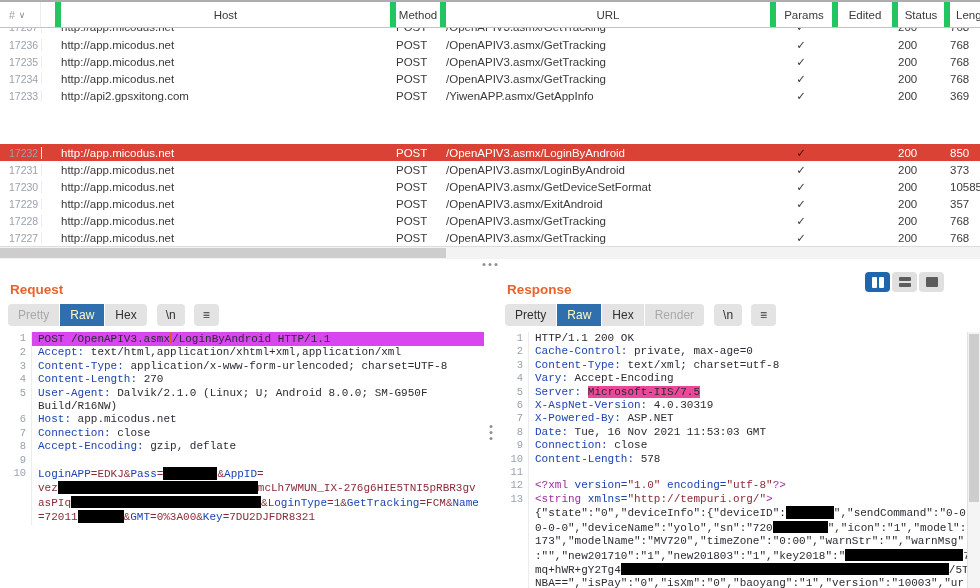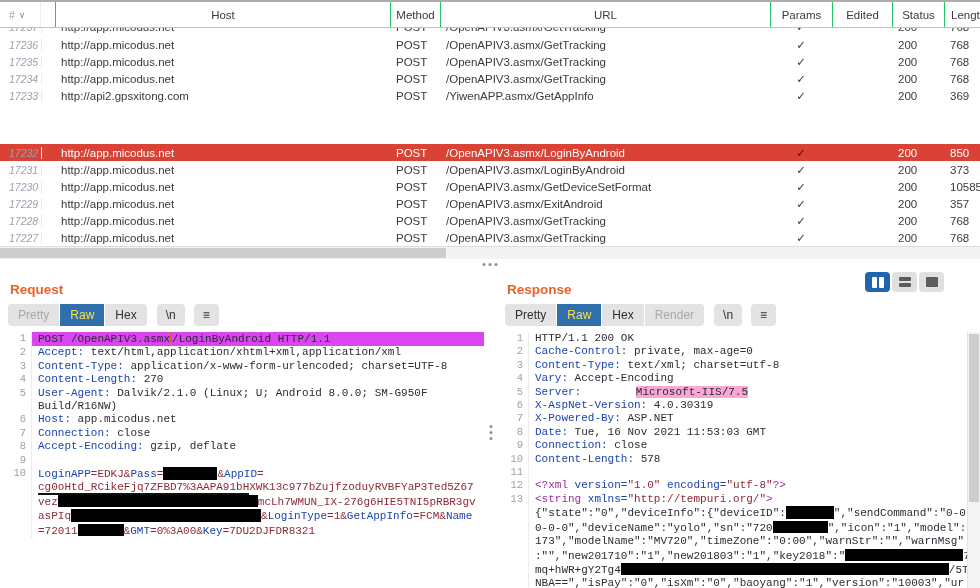--- a/index.html
+++ b/index.html
@@ -3,30 +3,30 @@
 <meta charset="utf-8">
 <style>
   html,body{margin:0;padding:0;background:#fff;width:980px;height:588px;overflow:hidden;
     font-family:"Liberation Sans",sans-serif;-webkit-font-smoothing:antialiased;}
   .app{position:relative;width:980px;height:588px;background:#fff;}
 
   
   .thead{display:grid;grid-template-columns:55px 335px 50px 330px 62px 60px 52px 1fr;
     height:25px;align-items:stretch;border-top:2px solid #adadad;border-bottom:1px solid #c3c3c3;
     font-size:11.5px;color:#3a3a3a;background:#fff;}
-  .hcell{display:flex;align-items:center;justify-content:center;border-left:1px solid #22c55e;
+  .hcell{display:flex;align-items:center;justify-content:center;border-left:6px solid #22c55e;
     overflow:hidden;white-space:nowrap;cursor:default;}
   .hcell.num{justify-content:flex-start;padding-left:9px;border-left:none;}
   .hcell.length{justify-content:flex-start;padding-left:6px;}
   .sort{color:#8a8a8a;font-size:9px;margin-left:4px;}
   .tbody{background:#fff;}
   .trow{display:grid;grid-template-columns:55px 335px 50px 330px 62px 60px 52px 1fr;
     height:17px;align-items:center;font-size:11.5px;color:#3a3a3a;}
   .trow .cell{padding:0 6px;white-space:nowrap;overflow:hidden;}
-  .trow .cell.num{padding-left:9px;font-style:italic;}
+  .trow .cell.num{padding-left:9px;}
   .trow .cell.params,.trow .cell.edited{text-align:center;color:#3f3f3f;}
   .trow.selected{background:#d94234;color:#fff;margin-top:40px;}
   .trow.selected .cell.params{color:rgba(30,0,0,.75);}
   .partial{height:8px;overflow:hidden;}
   .partial .trow{margin-top:-10px;}
 
   
   .hscroll{height:12px;background:#f3f3f3;border-top:1px solid #dcdcdc;position:relative;}
   .hthumb{position:absolute;left:0;top:1px;height:10px;width:446px;background:#cdcdcd;}
   .hsplit{height:16px;position:relative;background:#fff;}
@@ -39,34 +39,34 @@
   
   .editors{display:flex;height:356px;}
   .pane{display:flex;flex-direction:column;background:#fff;min-width:0;}
   .pane.request{width:484px;flex:none;}
   .pane.response{flex:1;position:relative;}
   .pane-title{color:#e8632c;font-weight:bold;font-size:13.5px;margin:7px 0 0 10px;flex:none;}
   .tabs{display:flex;align-items:flex-end;margin:7px 0 0 8px;flex:none;}
   .tab{background:#e3e3e3;color:#303030;font-size:12px;padding:4px 10px;margin-right:1px;}
   .tab.first{border-radius:4px 0 0 4px;}
   .tab.last{border-radius:0 4px 4px 0;}
-  .tab.selected{background:#2f6fad;color:#fde047;}
+  .tab.selected{background:#2f6fad;color:#fef9c3;}
   .tab.disabled{color:#a9a9a9;}
   .pill{background:#e3e3e3;color:#303030;font-size:12px;padding:4px 9px;border-radius:4px;margin-left:9px;}
 
   .editor{flex:1;position:relative;margin-top:6px;overflow:hidden;
     font-family:"Liberation Mono","DejaVu Sans Mono",monospace;font-size:11px;line-height:13.4px;}
   .line{display:flex;min-height:13.4px;}
   .num{width:26px;flex:none;text-align:right;color:#9aa1ad;font-size:10.5px;padding-right:5px;
     border-right:1px solid #ececec;}
   .content{padding-left:6px;white-space:pre;flex:1;min-width:0;overflow:hidden;}
   .line.current .content{background:#d946ef;}
   .line.clipped{height:4px;overflow:hidden;}
   .c-d{color:#2b2b33;} .c-b{color:#1c43b0;} .c-m{color:#8b2a36;} .c-x{color:#9c2d9c;}
-  .hl{background:#f9a8d4;margin-left:48px;}
+  .hl{background:#ec4899;}
   .u{border-bottom:2px solid #111;}
   .caret{display:inline-block;width:2px;height:11px;background:#e05a2b;vertical-align:-1px;}
   .redact{display:inline-block;height:12.5px;background:#000;vertical-align:-2.5px;}
 
   .vscroll{position:absolute;top:0;right:0;bottom:0;width:12px;background:#f4f4f4;border-left:1px solid #e2e2e2;}
   .vthumb{position:absolute;top:2px;left:1px;width:10px;height:64%;background:#cdcdcd;}
 
   
   .layout-group{position:absolute;top:-3px;right:36px;display:flex;gap:2px;}
   .lbtn{width:25px;height:20px;border-radius:4px;background:#e0e0e0;display:flex;
@@ -283,29 +283,25 @@
           <div class="line">
             <span class="num">9</span>
             <span class="content"></span>
           </div>
           <div class="line">
             <span class="num">10</span>
             <span class="content"><span class="c-b">LoginAPP</span><span class="c-m">=EDKJ&amp;</span><span class="c-b">Pass</span><span class="c-m">=</span><span class="redact" style="width: 54px;"></span><span class="c-m">&amp;</span><span class="c-b">AppID</span><span class="c-m">=</span></span>
           </div>
           <div class="line">
             <span class="num"></span>
-            <span class="content"><span class="c-m u">cg0oHtd_RCikeFjq7ZFBD7%3AAPA91bH</span><span class="c-m">XWK13c977bZujfzoduyRVBFYaP3Ted5Z67</span></span>
-          </div>
-          <div class="line">
-            <span class="num"></span>
             <span class="content"><span class="c-m">vez</span><span class="redact" style="width: 200px;"></span><span class="c-m">mcLh7WMUN_IX-276g6HIE5TNI5pRBR3gv</span></span>
           </div>
           <div class="line">
             <span class="num"></span>
-            <span class="content"><span class="c-m">asPIq</span><span class="redact" style="width: 190px;"></span><span class="c-m">&amp;</span><span class="c-b">LoginType</span><span class="c-m">=1&amp;</span><span class="c-b">GetAppInfo</span><span class="c-m">=FCM&amp;</span><span class="c-b">Name</span></span>
+            <span class="content"><span class="c-m">asPIq</span><span class="redact" style="width: 190px;"></span><span class="c-m">&amp;</span><span class="c-b">LoginType</span><span class="c-m">=1&amp;</span><span class="c-b">GetTracking</span><span class="c-m">=FCM&amp;</span><span class="c-b">Name</span></span>
           </div>
           <div class="line">
             <span class="num"></span>
             <span class="content"><span class="c-m">=72011</span><span class="redact" style="width: 46px;"></span><span class="c-m">&amp;</span><span class="c-b">GMT</span><span class="c-m">=0%3A00&amp;</span><span class="c-b">Key</span><span class="c-m">=7DU2DJFDR8321</span></span>
           </div>
         </div>
       <div class="searchbar">
         <div class="icon-help">?</div>
         <div class="icon-gear">⚙</div>
         <button class="nav-btn">←</button>

